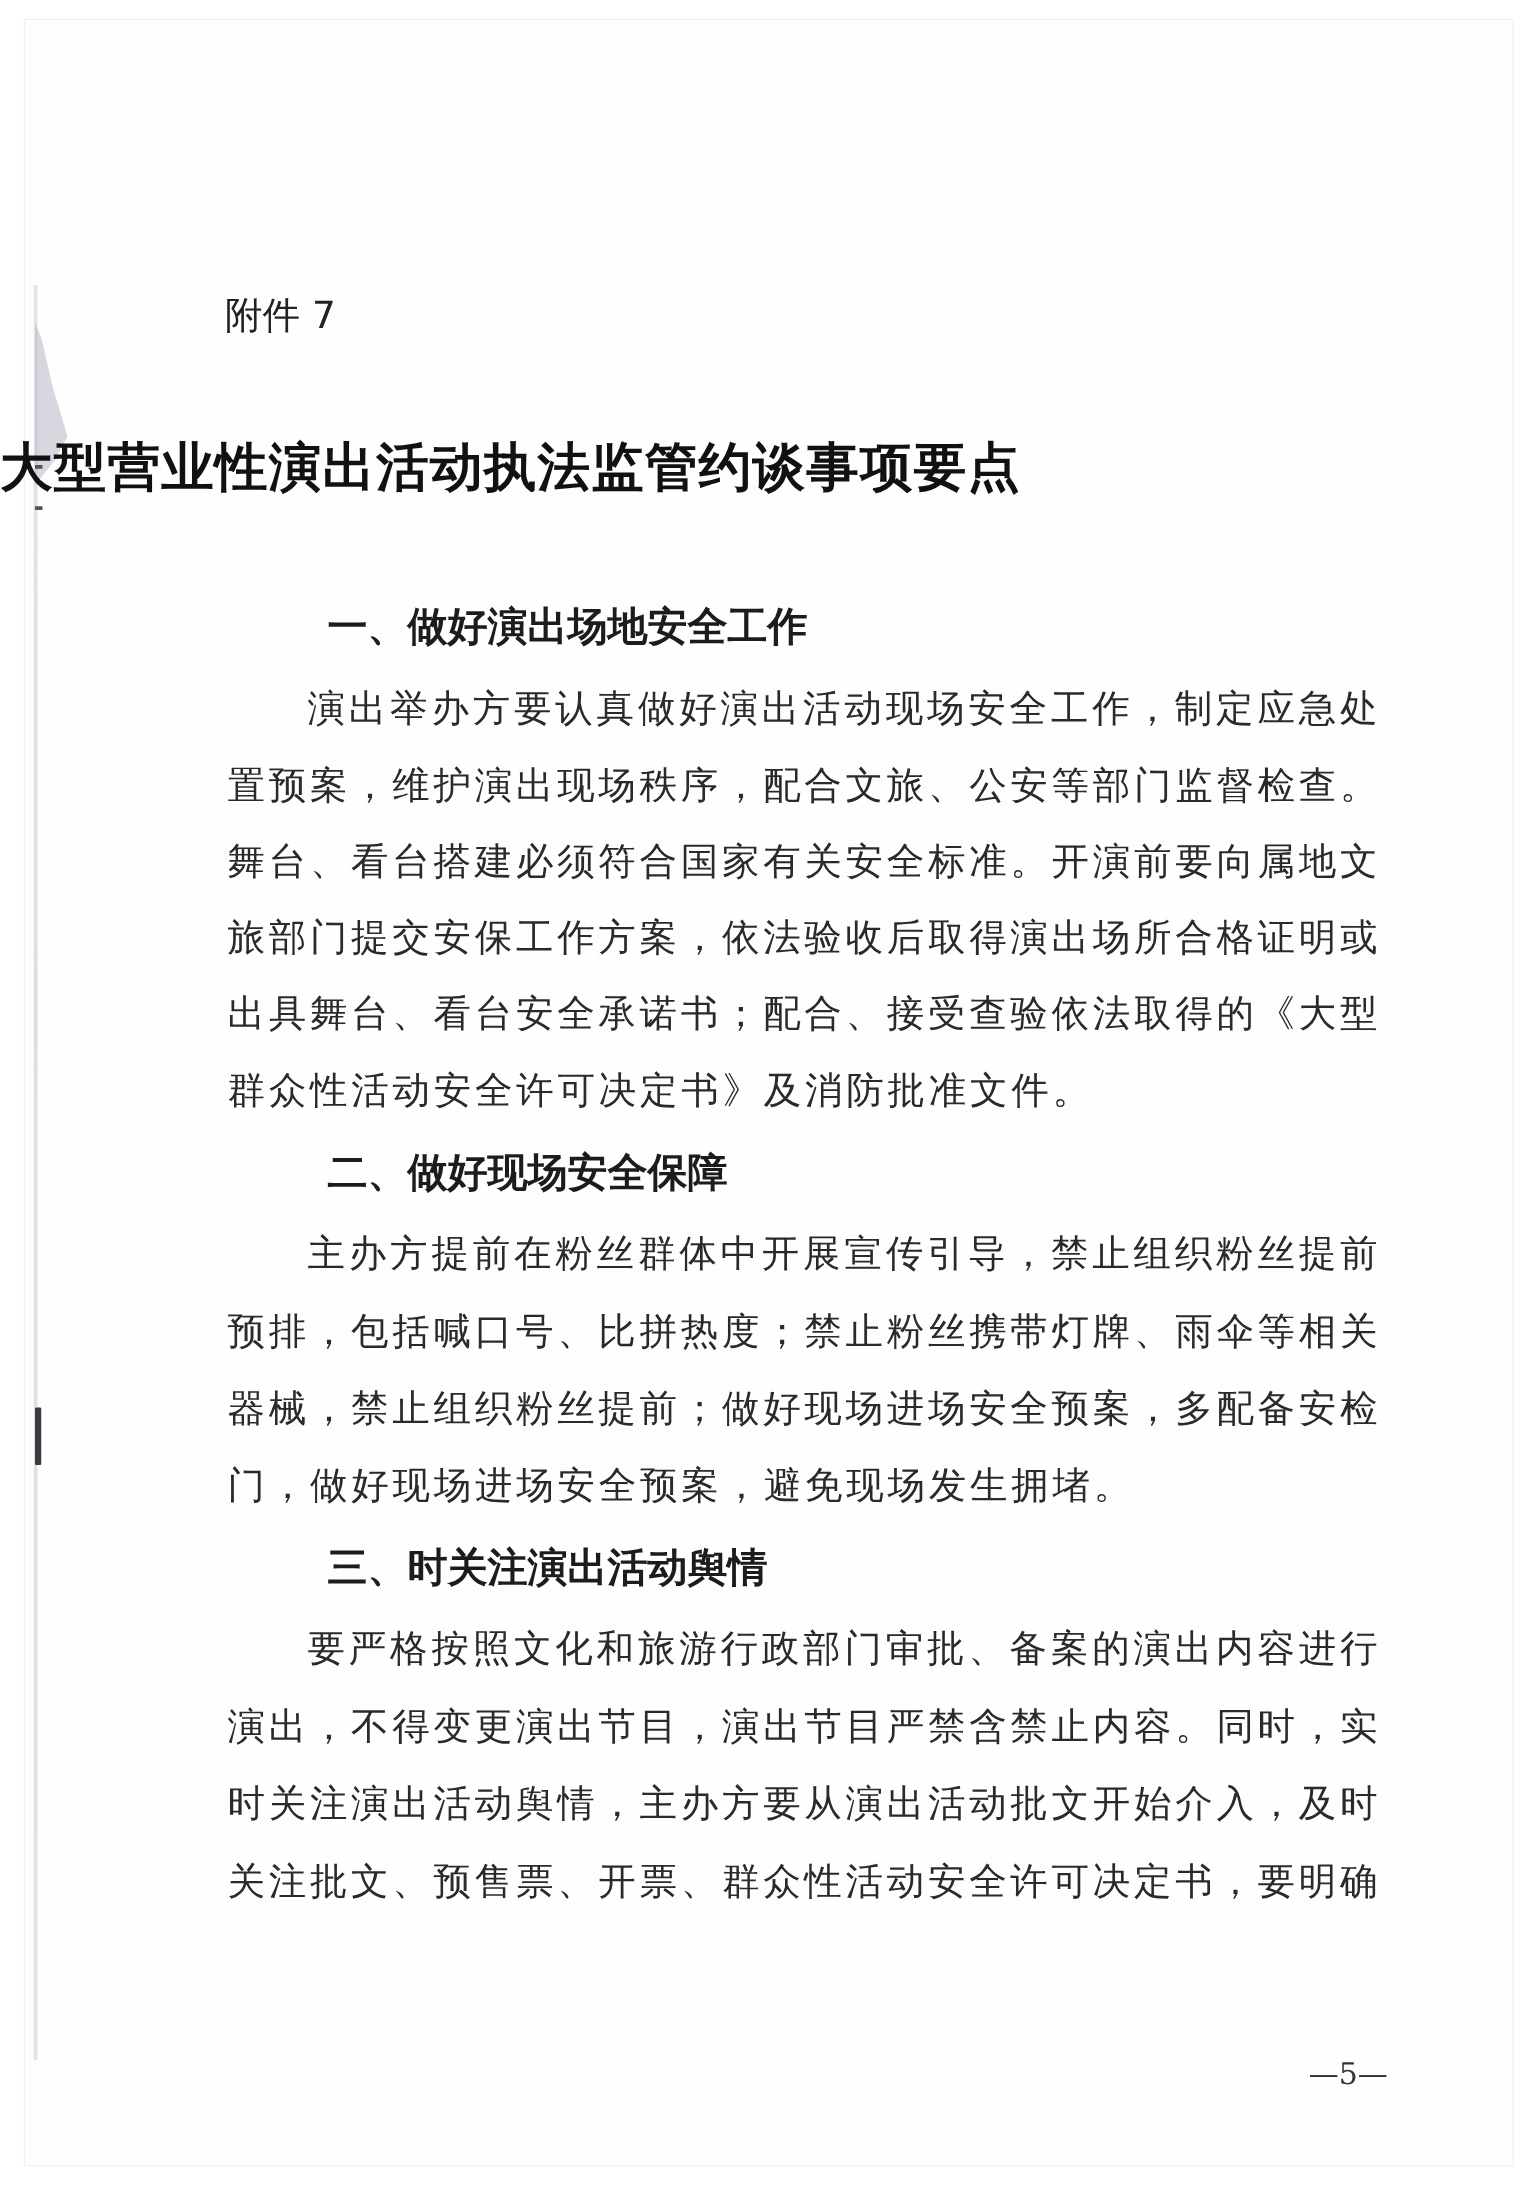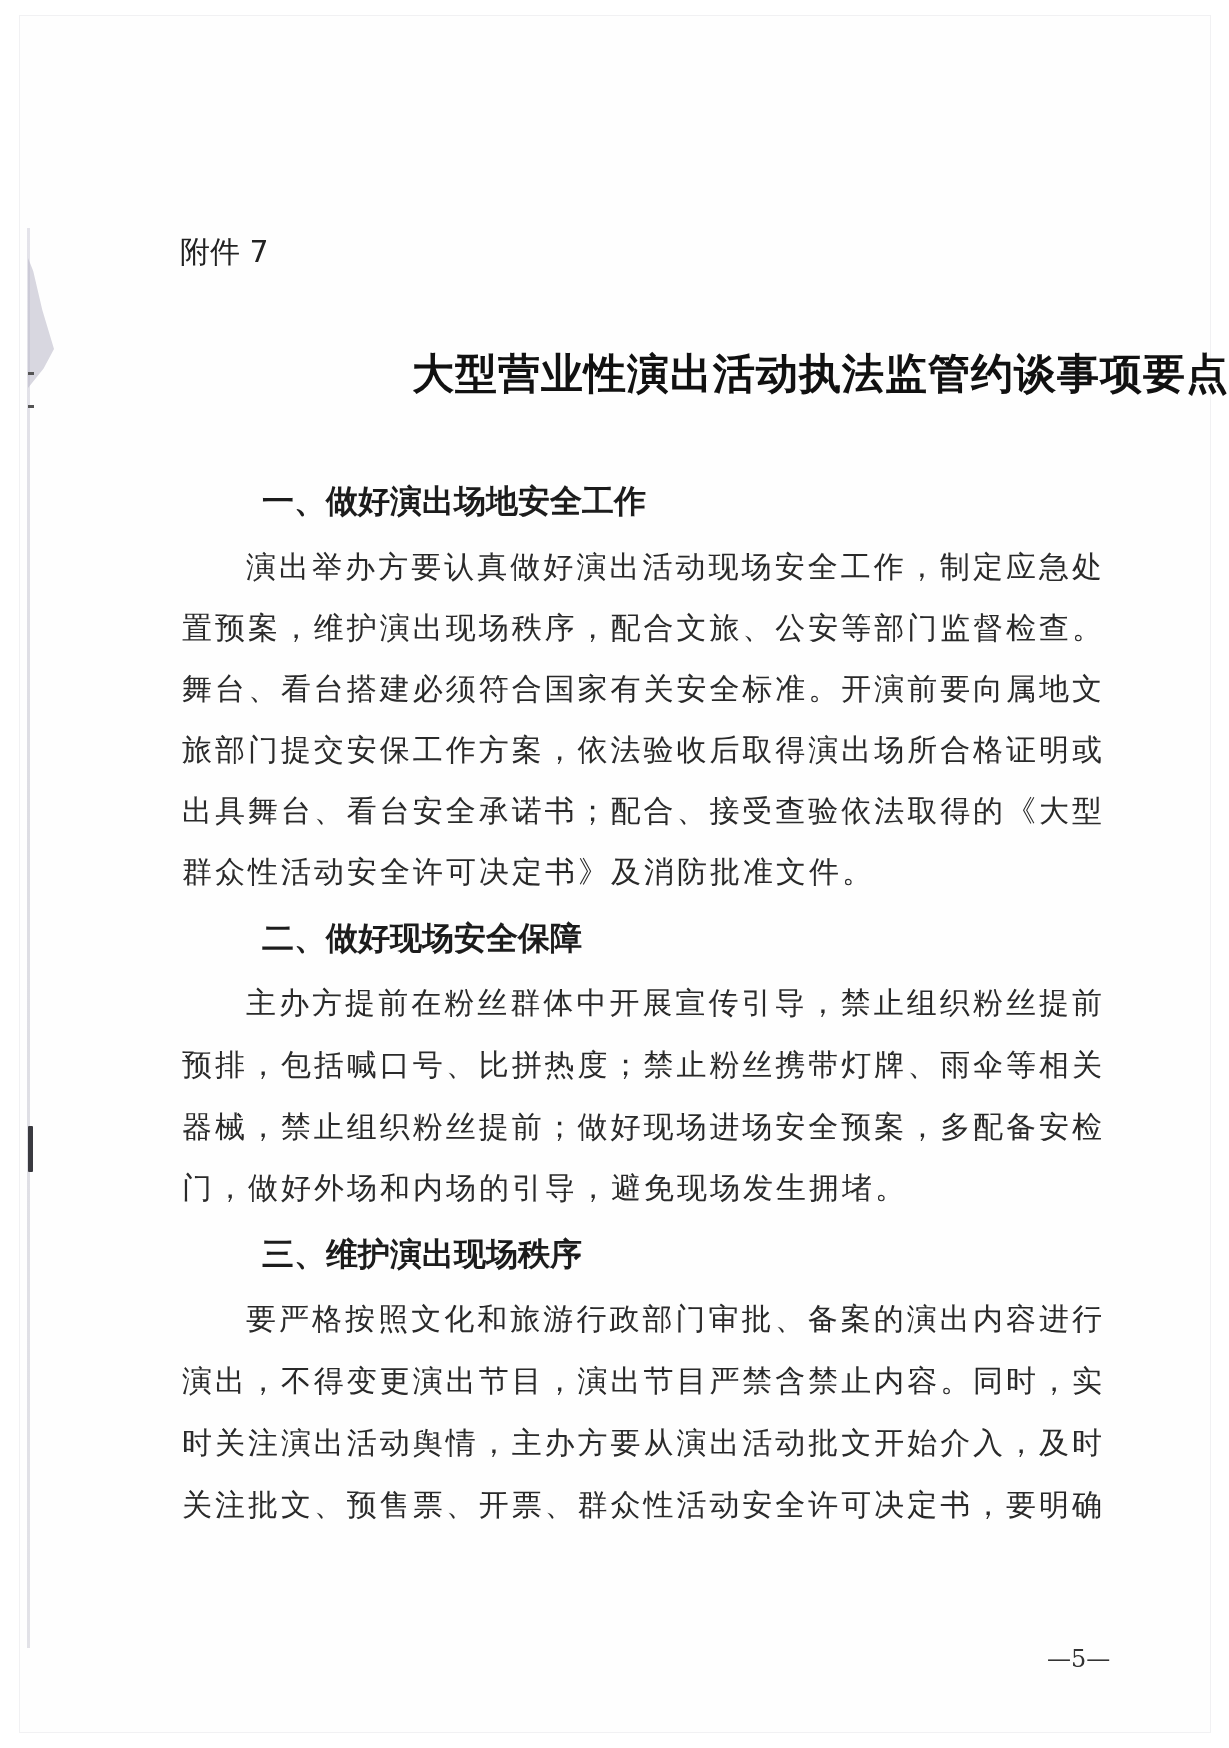--- a/index.html
+++ b/index.html
@@ -68,21 +68,21 @@
       font-size: 30px;
       letter-spacing: 0px;
       color: #222;
       font-family: "DejaVu Sans", sans-serif;
     }
     .doc-title {
       position: absolute;
       left: 0;
       width: 1229px;
       top: 346px;
-      text-align: right;
+      text-align: left;
       font-family: "DejaVu Serif", "Liberation Serif", serif;
       font-weight: bold;
       font-size: 42px;
       letter-spacing: 1px;
       color: #111;
     }
     .section-heading {
       position: absolute;
       left: 262px;
       font-size: 32px;
@@ -136,21 +136,21 @@
 <div class="line" style="top:608px">置预案，维护演出现场秩序，配合文旅、公安等部门监督检查。</div>
 <div class="line" style="top:669px">舞台、看台搭建必须符合国家有关安全标准。开演前要向属地文</div>
 <div class="line" style="top:730px">旅部门提交安保工作方案，依法验收后取得演出场所合格证明或</div>
 <div class="line" style="top:791px">出具舞台、看台安全承诺书；配合、接受查验依法取得的《大型</div>
 <div class="line last" style="top:852px">群众性活动安全许可决定书》及消防批准文件。</div>
 
 <div class="section-heading" style="top:917px">二、做好现场安全保障</div>
 <div class="line first" style="top:983px">主办方提前在粉丝群体中开展宣传引导，禁止组织粉丝提前</div>
 <div class="line" style="top:1045px">预排，包括喊口号、比拼热度；禁止粉丝携带灯牌、雨伞等相关</div>
 <div class="line" style="top:1107px">器械，禁止组织粉丝提前；做好现场进场安全预案，多配备安检</div>
-<div class="line last" style="top:1168px">门，做好外场和内场的引导，避免现场发生拥堵。</div>
+<div class="line last" style="top:1168px">门，做好现场进场安全预案，避免现场发生拥堵。</div>
 
-<div class="section-heading" style="top:1233px">三、维护演出现场秩序</div>
+<div class="section-heading" style="top:1233px">三、时关注演出活动舆情</div>
 <div class="line first" style="top:1299px">要严格按照文化和旅游行政部门审批、备案的演出内容进行</div>
 <div class="line" style="top:1361px">演出，不得变更演出节目，演出节目严禁含禁止内容。同时，实</div>
 <div class="line" style="top:1423px">时关注演出活动舆情，主办方要从演出活动批文开始介入，及时</div>
 <div class="line" style="top:1485px">关注批文、预售票、开票、群众性活动安全许可决定书，要明确</div>
 
 <div class="page-number">—5—</div>
 
 </body></html>

